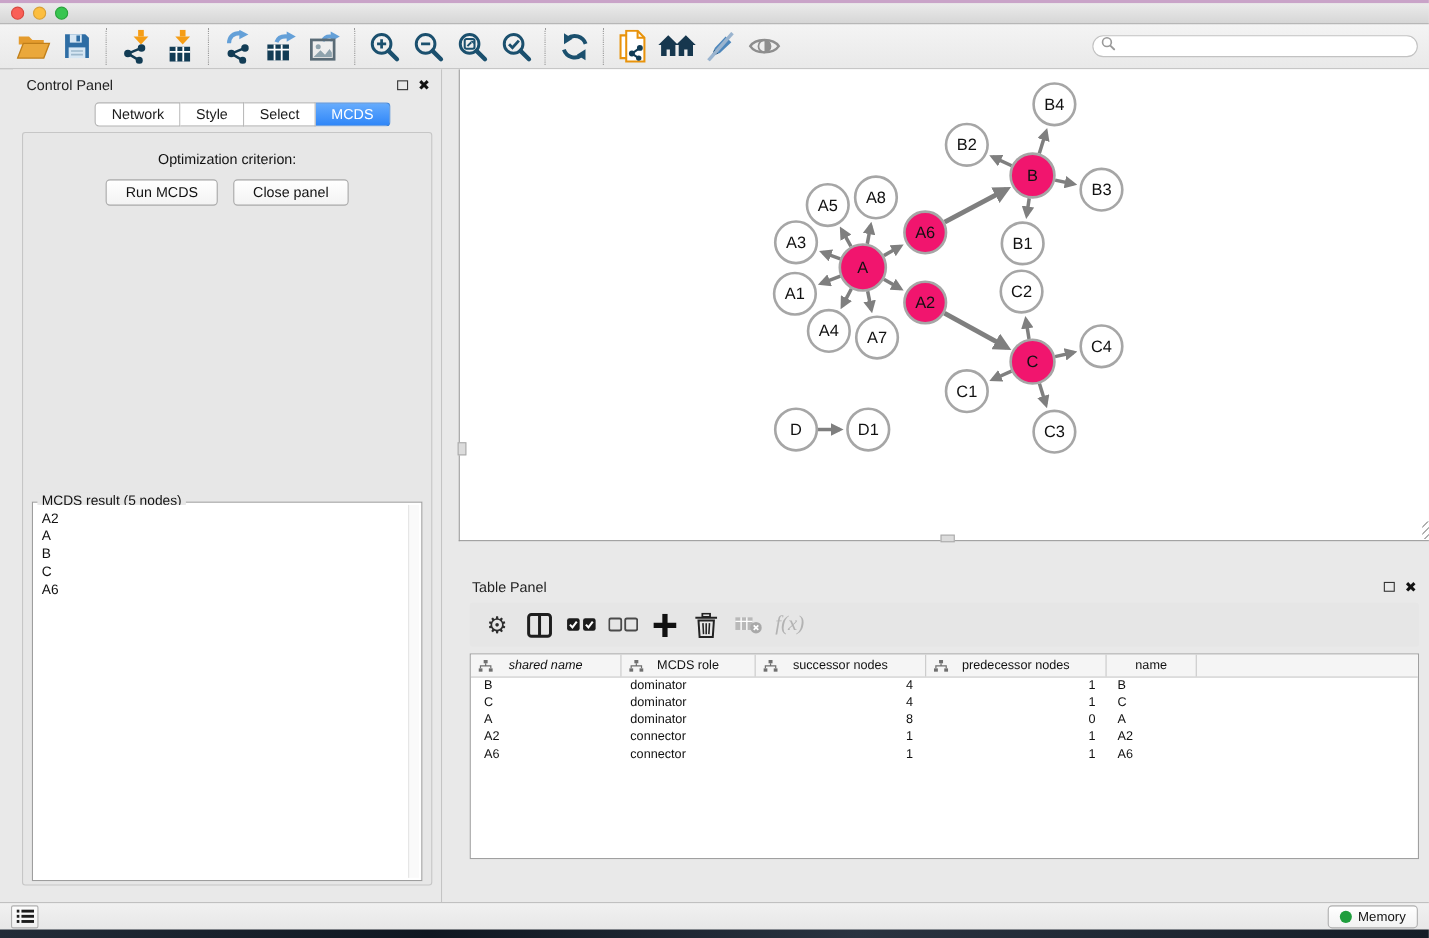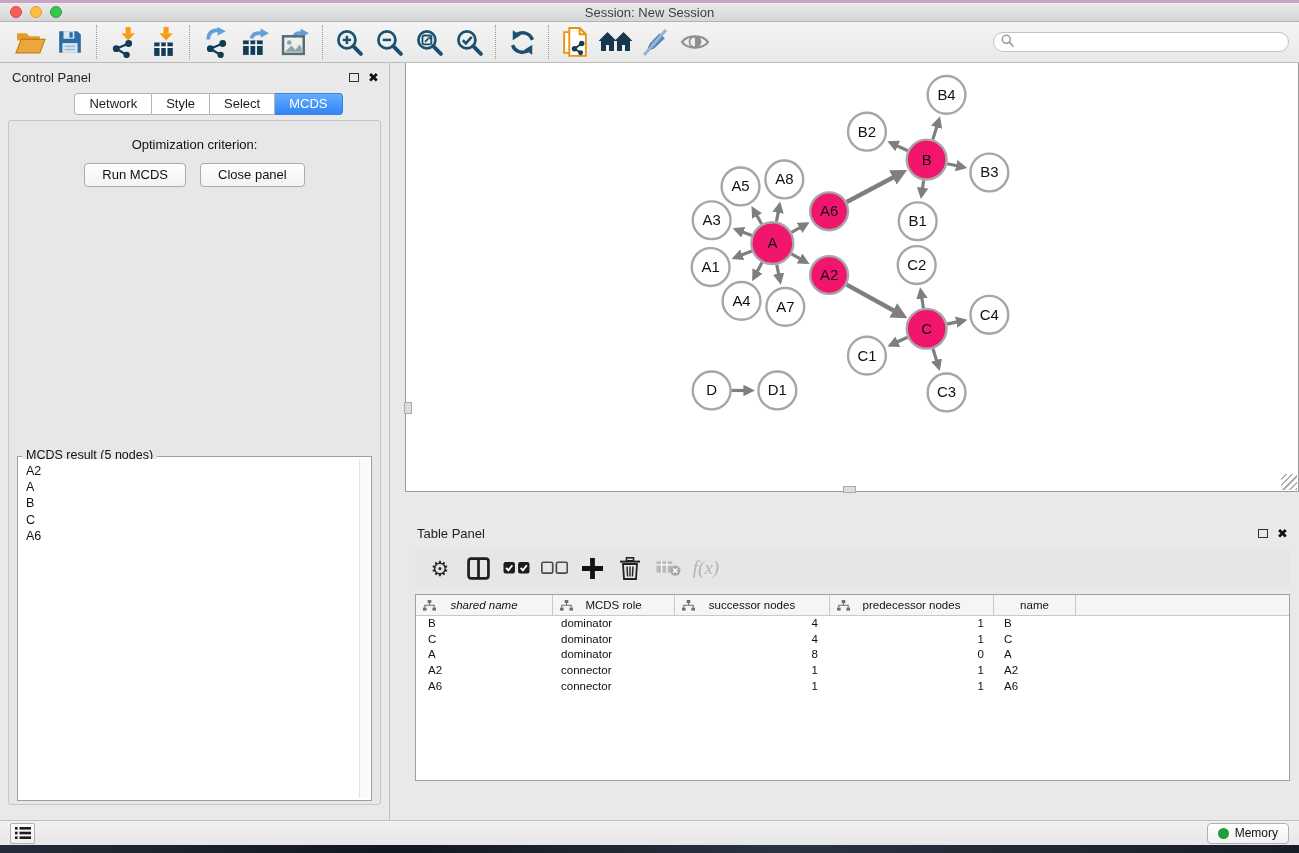--- a/index.html
+++ b/index.html
@@ -21,21 +21,21 @@
 
   .toolbar { height:41px; background:linear-gradient(#f4f4f4,#e9e9e9); border-bottom:1px solid #bdbdbd;
              display:flex; align-items:center; padding:0 10px; }
   .tgroups { display:flex; align-items:center; }
   .tbtn { width:40px; height:36px; display:flex; align-items:center; justify-content:center; cursor:default; }
   .tsep { width:1px; height:34px; border-left:1px dotted #9a9a9a; margin:0 6px; }
   .search { margin-left:auto; width:296px; height:20px; border:1px solid #c2c2c2; border-radius:11px;
             background:#fff; display:flex; align-items:center; padding:0 7px; gap:5px; }
   .search input { border:none; outline:none; flex:1; font-size:12px; background:transparent; }
 
-  .main { display:flex; height:757px; background:#e9e9e9; }
+  .main { display:flex; height:757px; background:#e9e9e9;margin-left:12px; }
 
   
   .control-panel { width:390px; border-right:1px solid #c0c0c0; position:relative; background:#e9e9e9; }
   .panel-head { display:flex; align-items:center; padding:7px 10px 0 12px; font-size:13px; color:#222; }
   .panel-head .spacer { flex:1; }
   .float-ic { width:10px; height:9px; border:1.5px solid #333; display:inline-block; margin-right:9px; }
   .close-ic { font-size:13px; font-weight:bold; color:#111; line-height:1; }
   .seg-tabs { display:flex; justify-content:center; margin-top:8px; position:relative; z-index:2;padding-left:28px; }
   .seg { height:22px; line-height:20px; padding:0 14px; font-size:13px; color:#1c1c1c; background:#fff;
          border:1px solid #b4b4b4; border-left:none; }
@@ -109,21 +109,20 @@
 
 <div class="screen">
   <div class="desktop-top"></div>
 
   <div class="titlebar">
     <div class="lights">
       <span class="light red"></span>
       <span class="light yellow"></span>
       <span class="light green"></span>
     </div>
-    <div class="title-text">Session: New Session</div>
   </div>
 
   <div class="toolbar">
     <div class="tgroups" id="toolbar-groups">
         <span class="tbtn">
           <svg width="31" height="27" viewBox="0 0 30 26">
             <path d="M2 4h9l3 3h10v4H2z" fill="#e49b2d"></path>
             <path d="M29 10l-5 13H1l5-13z" fill="#eaa83c" stroke="#c07f1a" stroke-width="1.2"></path>
           </svg>
         </span>

